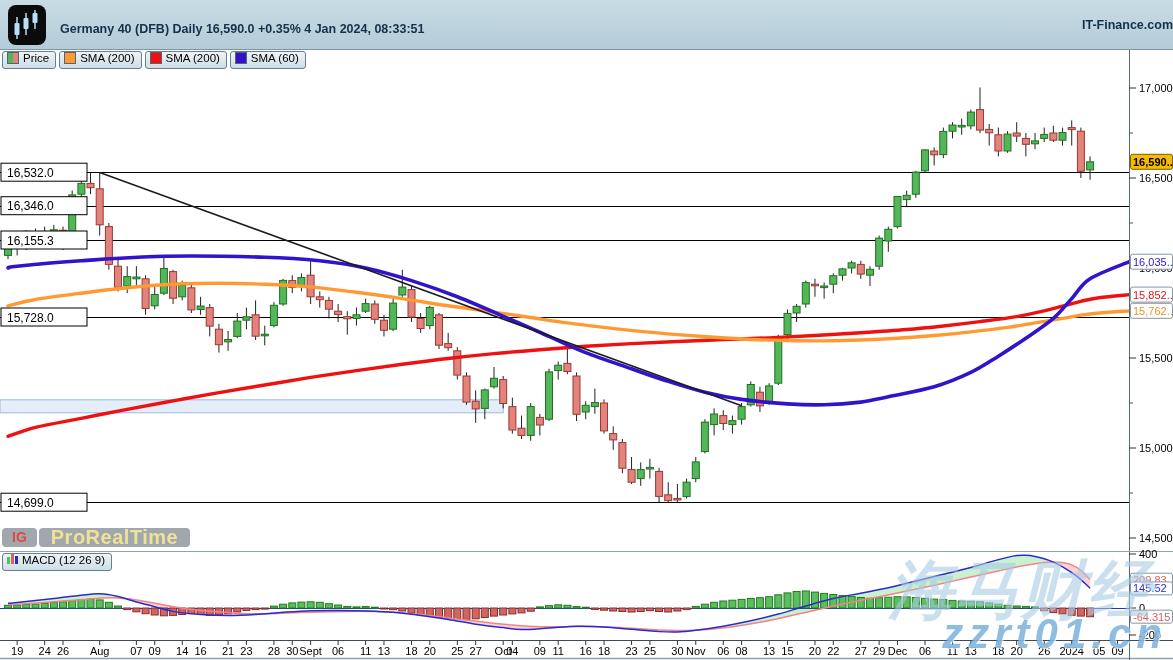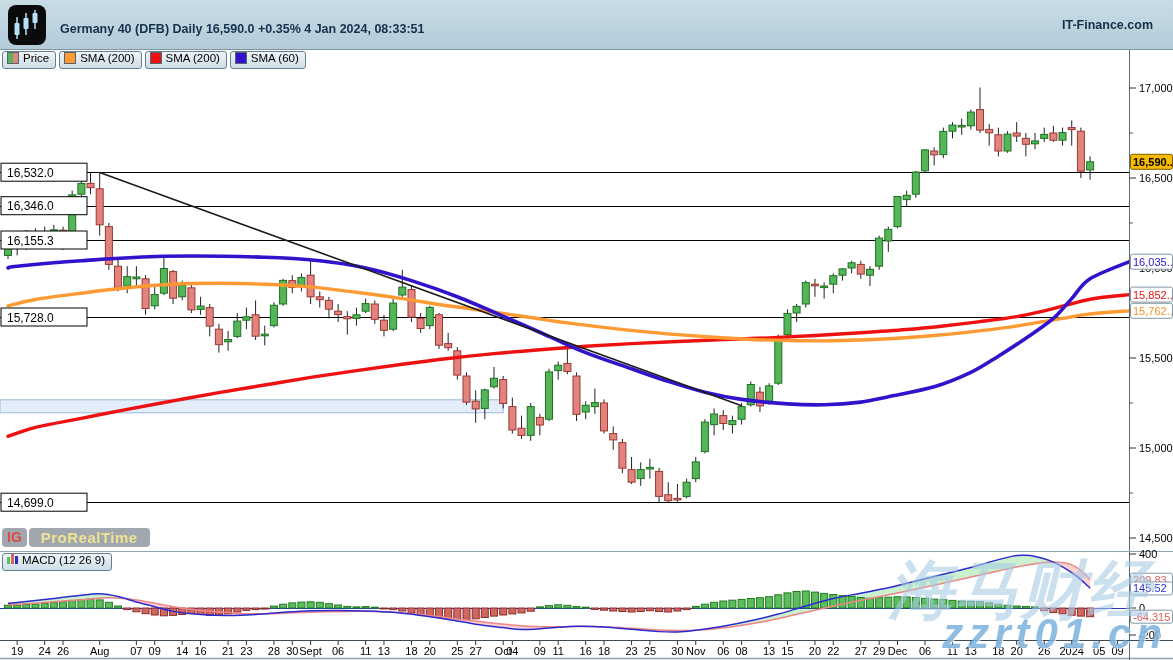--- a/index.html
+++ b/index.html
@@ -4,35 +4,35 @@
 <style>
   html,body{margin:0;padding:0;}
   body{width:1173px;height:660px;position:relative;overflow:hidden;background:#fff;
        font-family:"Liberation Sans", sans-serif;}
   .header{position:absolute;top:0;left:0;right:0;height:49px;
           background:linear-gradient(180deg,#c9dce5 0%,#b3ccd8 100%);
           border-bottom:1px solid #7e96a3;display:flex;align-items:center;z-index:3;}
   .appicon{width:38px;height:40px;margin-left:8px;background:#0b0b0b;border-radius:8px;
            display:flex;align-items:center;justify-content:center;}
   .title{margin-left:14px;font-size:12.5px;font-weight:bold;color:#14304a;margin-top:9px;}
-  .brand{margin-left:auto;margin-right:20px;font-size:12.5px;font-weight:bold;color:#14304a;cursor:pointer;}
+  .brand{margin-left:auto;margin-right:0;font-size:12.5px;font-weight:bold;color:#14304a;cursor:pointer;}
   .legend{position:absolute;top:51px;left:2px;display:flex;gap:3px;z-index:3;}
   .tab{height:16px;border:1px solid #67808f;background:linear-gradient(180deg,#eef4f8,#cddde7);
        border-radius:3px;padding:0 6px 0 4px;font-size:11.5px;display:inline-flex;gap:4px;
        color:#000;white-space:nowrap;cursor:pointer;}
   .swatch{width:10px;height:10px;border:1px solid #55656f;display:inline-block;}
   .split{display:inline-flex;width:10px;height:10px;border:1px solid #55656f;}
   .split i{flex:1;display:block;}
   .macdtab{position:absolute;left:2px;top:553px;z-index:2;}
   .bars3{display:inline-flex;gap:1px;align-items:flex-end;height:10px;}
   .bars3 i{width:3px;display:block;}
   .prtlogo{position:absolute;left:2px;top:528px;display:flex;gap:2px;z-index:2;opacity:.93;}
-  .ig{background:#99a1a8;border-radius:4px;padding:0 5px;font-weight:bold;font-size:14px;
+  .ig{background:#99a1a8;border-radius:4px;padding:0 10px;font-weight:bold;font-size:14px;
       color:#e23a2e;line-height:19px;}
-  .prt{background:#99a1a8;border-radius:4px;padding:0 12px;font-weight:bold;font-size:15px;
+  .prt{background:#99a1a8;border-radius:4px;padding:0 12px;font-weight:bold;font-size:20px;
        color:#efe08e;line-height:19px;letter-spacing:.5px;}
   .wm-cn{position:absolute;top:546px;right:20px;font-size:64px;font-weight:bold;font-style:italic;
          color:rgba(168,203,227,.60);z-index:4;letter-spacing:2px;line-height:1;pointer-events:none;margin-top:12px;}
   .wm-url{position:absolute;top:606px;right:6px;font-size:42px;font-weight:bold;font-style:italic;
           color:rgba(90,158,212,.68);z-index:4;letter-spacing:5px;line-height:1;
           text-shadow:1px 1px 0 rgba(255,255,255,.7);pointer-events:none;margin-top:7px;}
   svg text{font-family:"Liberation Sans", sans-serif;}
 </style>
 </head>
 <body>

